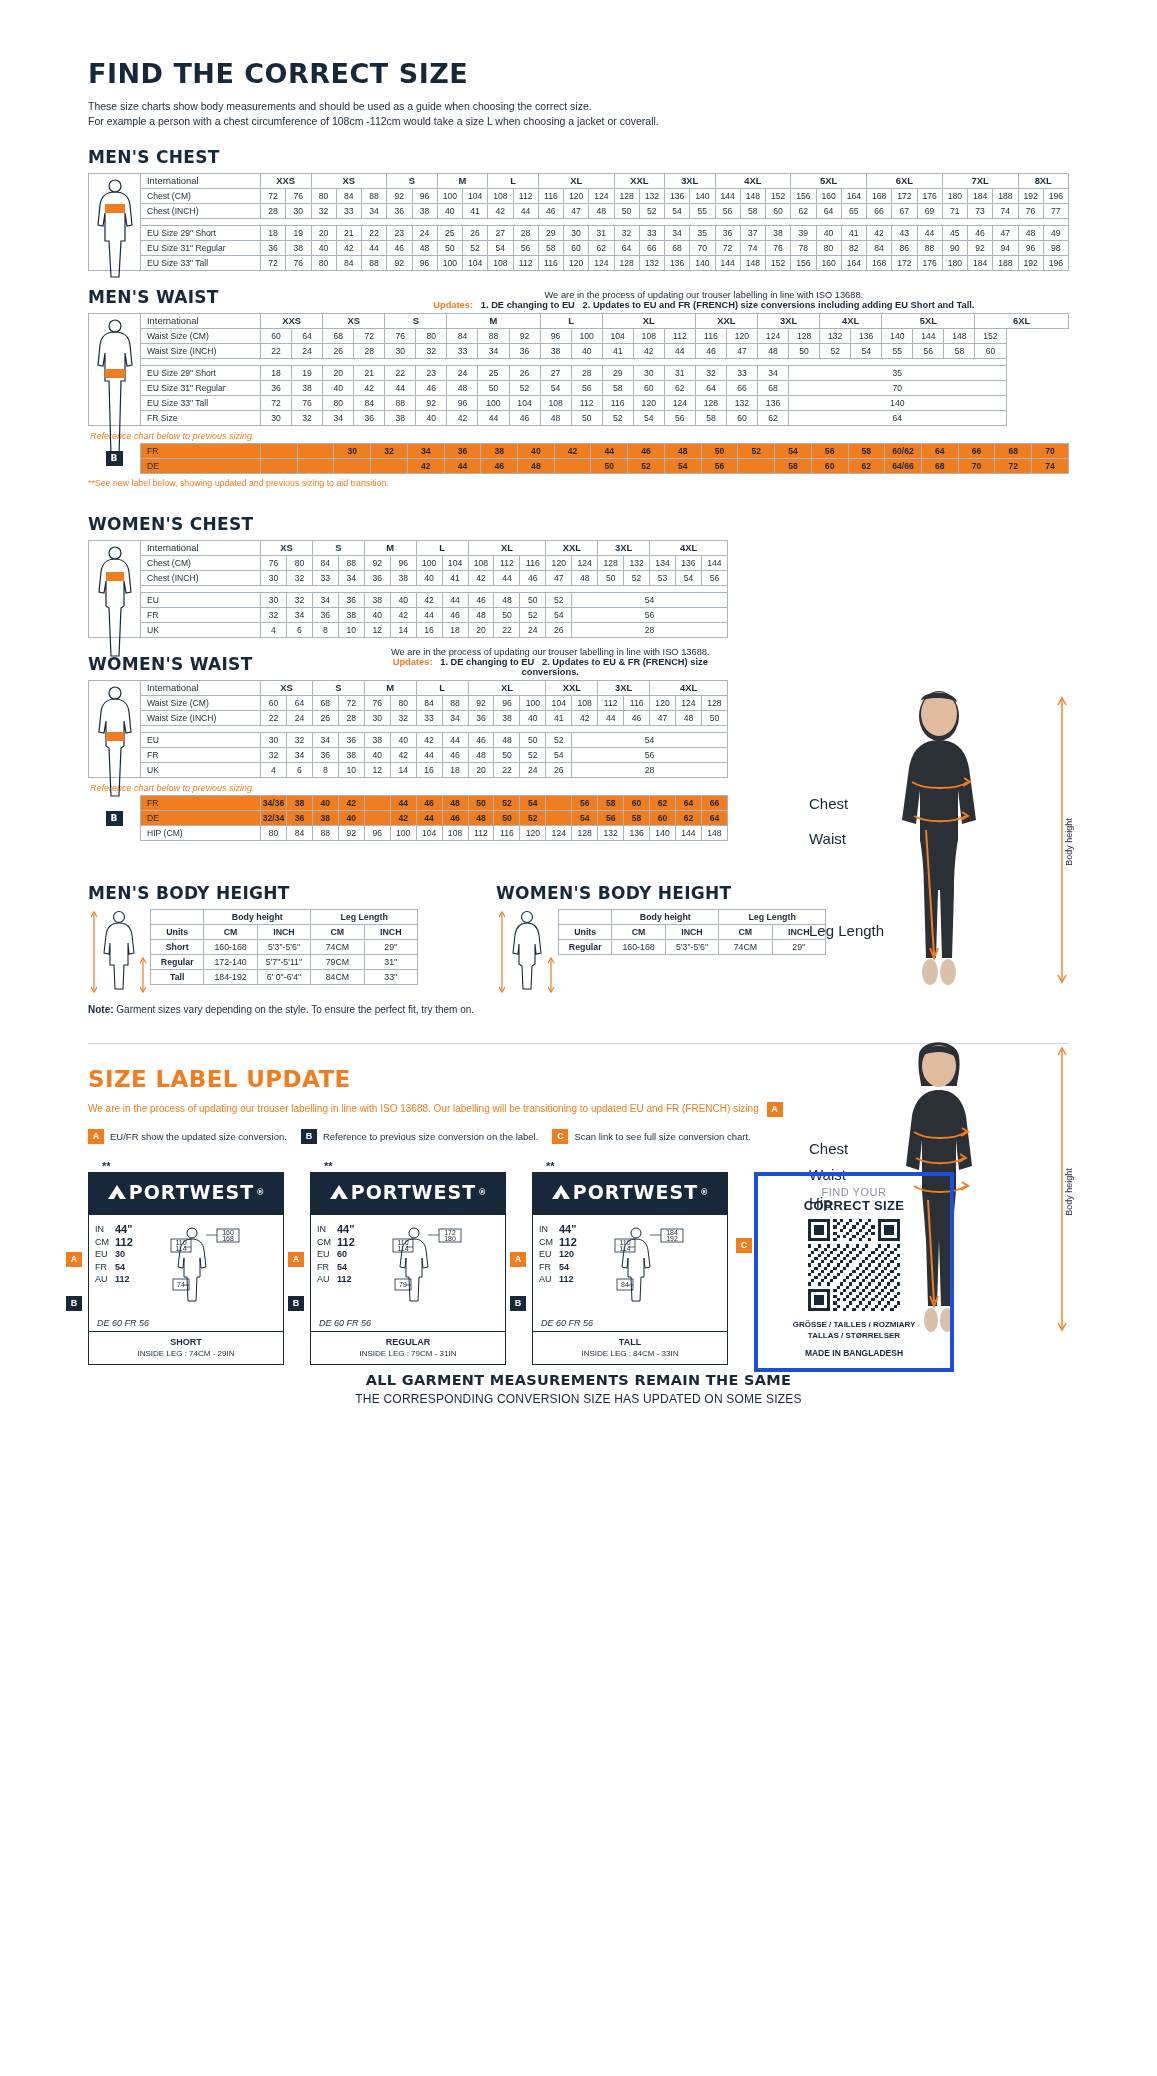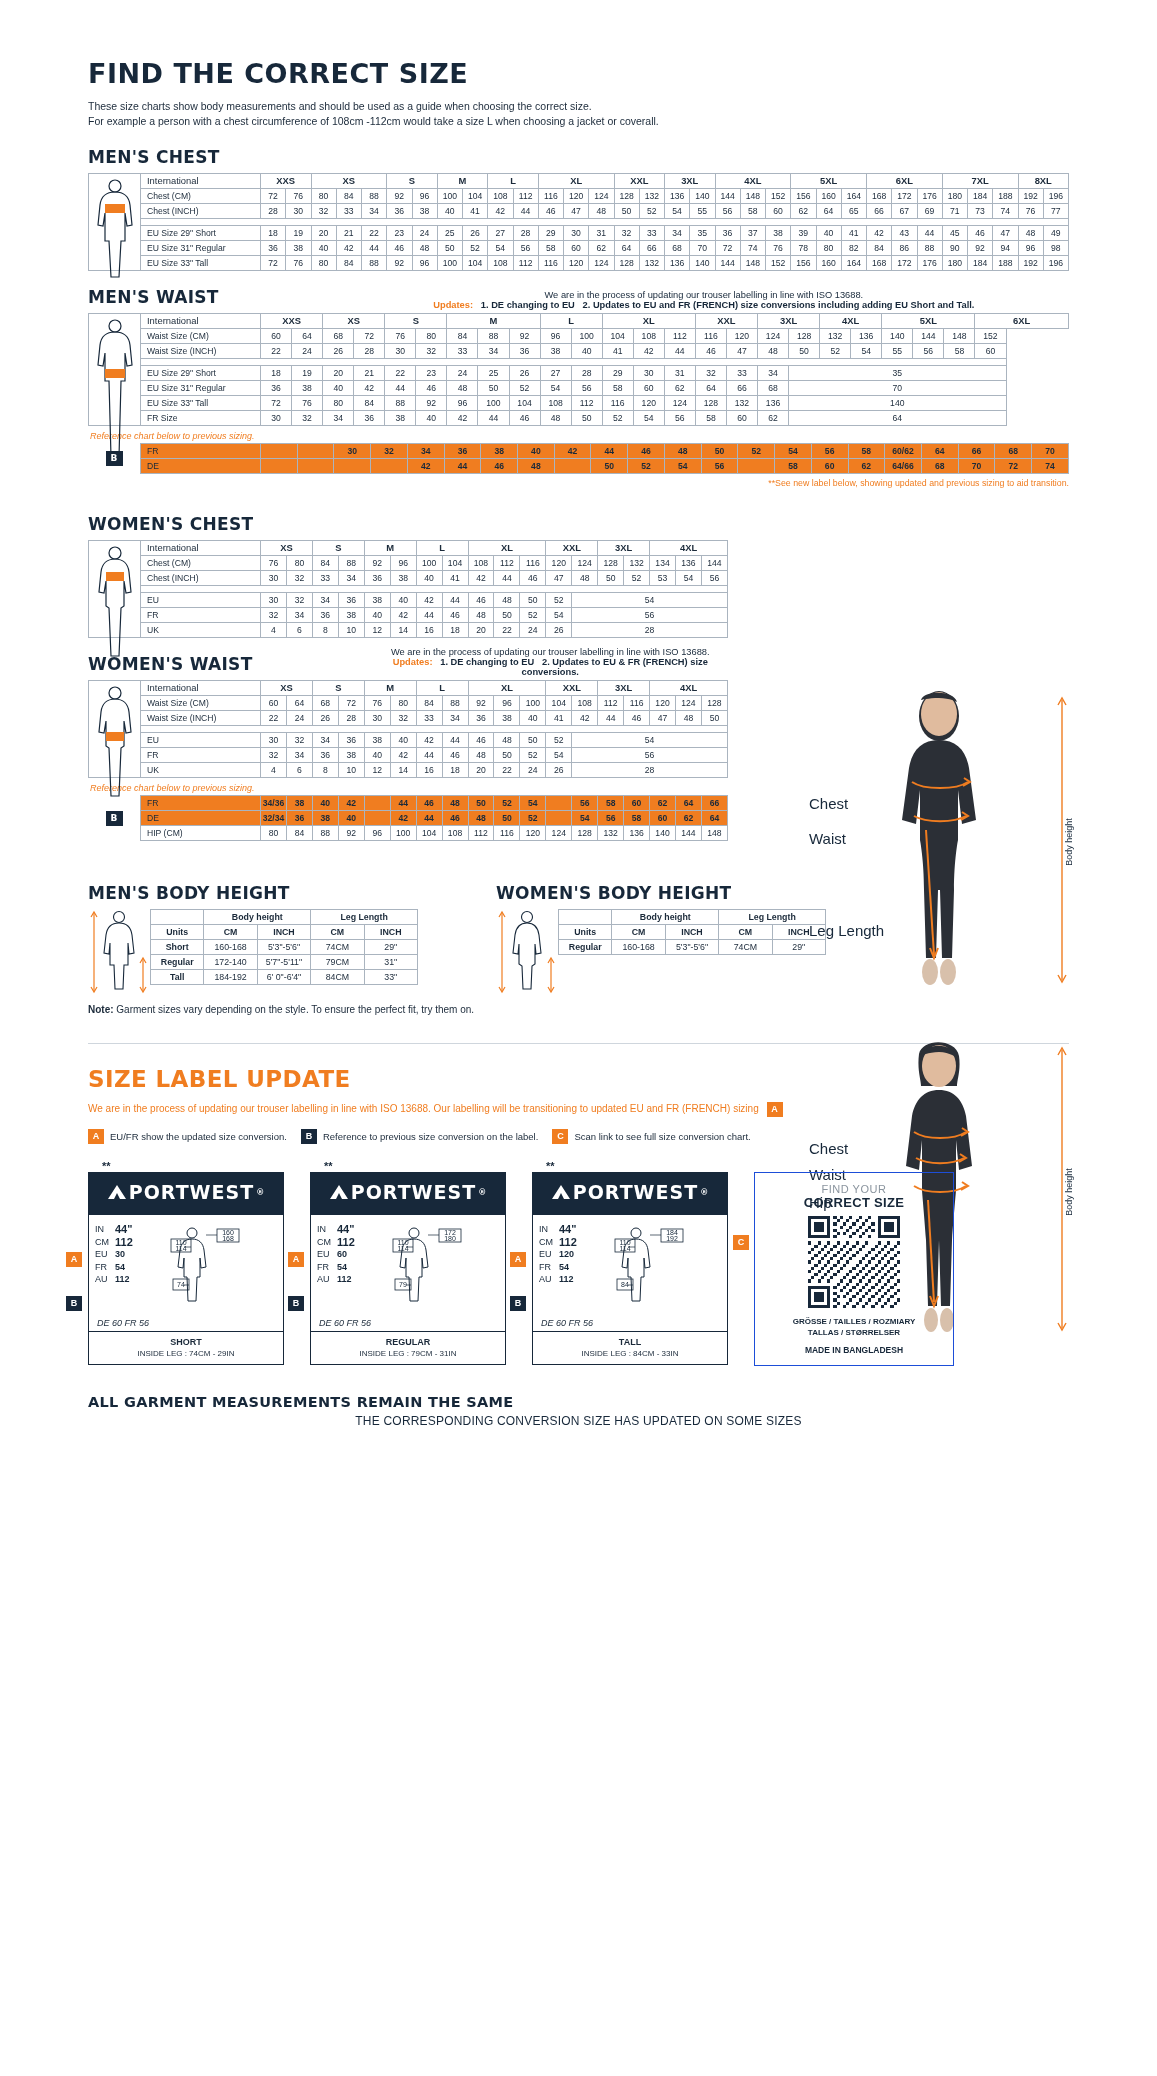--- a/index.html
+++ b/index.html
@@ -60,21 +60,21 @@
   .bbadge {
     display: inline-block; width: 17px; height: 15px; background: #17283a; color: #fff;
     font-size: 9px; font-weight: bold; text-align: center; line-height: 15px;
     font-family: "DejaVu Sans", sans-serif;
   }
 
   .updates { font-size: 9.3px; color: #17283a; text-align: center; margin: 7px 0 3px 0; }
   .updates b { color: #17283a; }
   .updates .lbl { color: #f07d20; font-weight: bold; }
   .refnote { font-size: 9px; color: #f07d20; font-style: italic; margin: 5px 0 2px 2px; }
-  .seenote { font-size: 8.8px; color: #f07d20; text-align: right; margin: 4px 0 0 0; }
+  .seenote { font-size: 8.8px; color: #f07d20; margin: 4px 0 0 0; }
 
   
   .withfig { display: flex; align-items: stretch; gap: 0; }
   .figcol { width: 52px; flex: 0 0 52px; border: 1px solid #aab4bf; border-right: 0; position: relative; }
   .figcol svg { position: absolute; left: 50%; transform: translateX(-50%); top: 3px; }
   .tabcol { flex: 1 1 auto; }
 
   
   .bh-wrap { display: flex; gap: 78px; margin-top: 6px; }
   .bh-block { width: 330px; }
@@ -122,29 +122,29 @@
   .ltable .k { width: 20px; color: #17283a; }
   .ltable .v { font-weight: bold; color: #17283a; }
   .ltable .big { font-size: 11px; }
   .lfig { flex: 1; position: relative; }
   .lfoot { border-top: 1px solid #17283a; text-align: center; font-size: 9px; padding: 5px 0 6px 0; font-weight: bold; }
   .lfoot .sub { font-weight: normal; font-size: 8px; margin-top: 2px; }
   .badge-left-a { position: absolute; left: -22px; top: 92px; }
   .badge-left-b { position: absolute; left: -22px; top: 136px; }
   .de-line { font-size: 9px; font-style: italic; padding: 1px 0 3px 8px; }
 
-  .qr-card { width: 200px; border: 1px solid #1d4ed8; padding: 10px 8px; text-align: center; position: relative; }
+  .qr-card { width: 200px; border: 4px solid #1d4ed8; padding: 10px 8px; text-align: center; position: relative; }
   .qr-t1 { font-size: 11px; color: #8a949e; letter-spacing: 0.5px; }
   .qr-t2 { font-size: 13px; color: #17283a; font-weight: bold; letter-spacing: 0.3px; margin-bottom: 6px; }
   .qr { width: 92px; height: 92px; margin: 0 auto 8px auto; }
   .qr-t3 { font-size: 8px; color: #17283a; font-weight: bold; line-height: 11px; }
   .qr-t4 { font-size: 8.5px; color: #17283a; font-weight: bold; margin-top: 7px; }
   .badge-c-pos { position: absolute; left: -22px; top: 62px; }
 
-  .footer1 { text-align: left; font-size: 14.5px; font-weight: bold; color: #17283a; margin-top: 28px; letter-spacing: 0.3px; font-family: "DejaVu Sans", sans-serif; }
+  .footer1 { text-align: center; font-size: 14.5px; font-weight: bold; color: #17283a; letter-spacing: 0.3px; font-family: "DejaVu Sans", sans-serif; }
   .footer2 { text-align: center; font-size: 12px; color: #17283a; margin-top: 4px; letter-spacing: 0.2px; }
 </style>
 </head>
 <body>
 
 <div class="page">
 
   <h1 class="title">FIND THE CORRECT SIZE</h1>
   <div class="intro">
     <div>These size charts show body measurements and should be used as a guide when choosing the correct size.</div>

